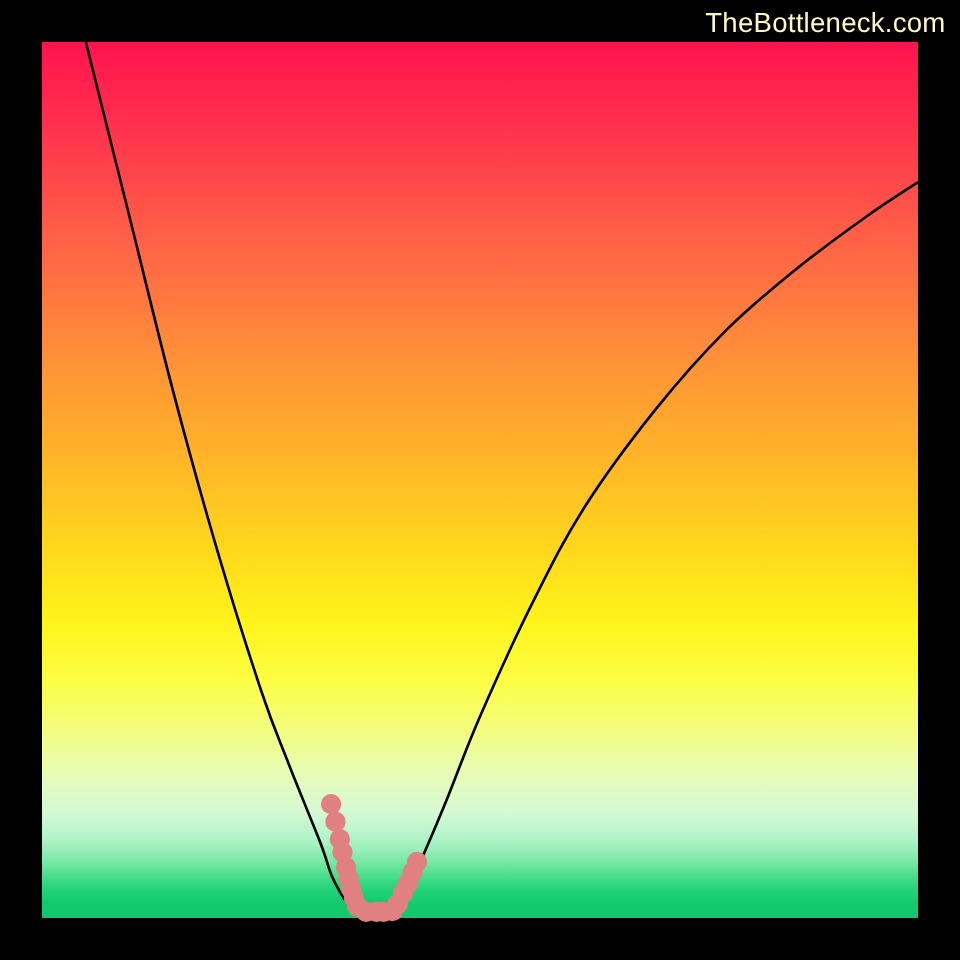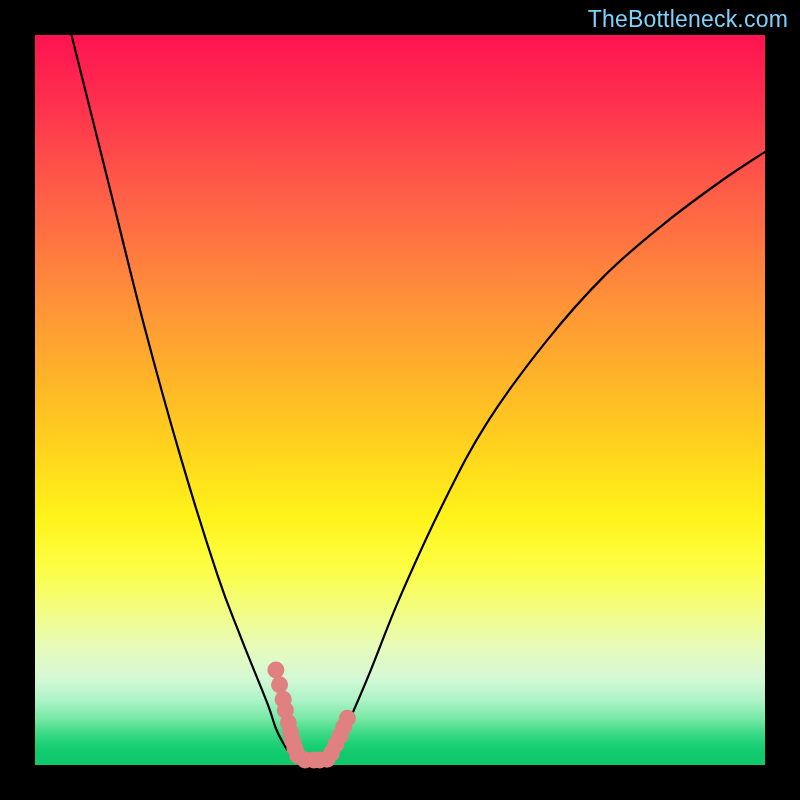--- a/index.html
+++ b/index.html
@@ -40,21 +40,21 @@
       #41db88 95.5%,
       #1ed177 97%,
       #10c96d 98.5%,
       #10c96d 100%
     );
   }
   .watermark {
     position: absolute;
     top: 6px;
     right: 12px;
-    color: #7dd3fc;
+    color: #fef9c3;
     font-size: 23px;
     font-weight: 400;
     letter-spacing: 0.2px;
     user-select: none;
   }
   svg.overlay {
     position: absolute;
     left: 35px;
     top: 35px;
     width: 730px;

